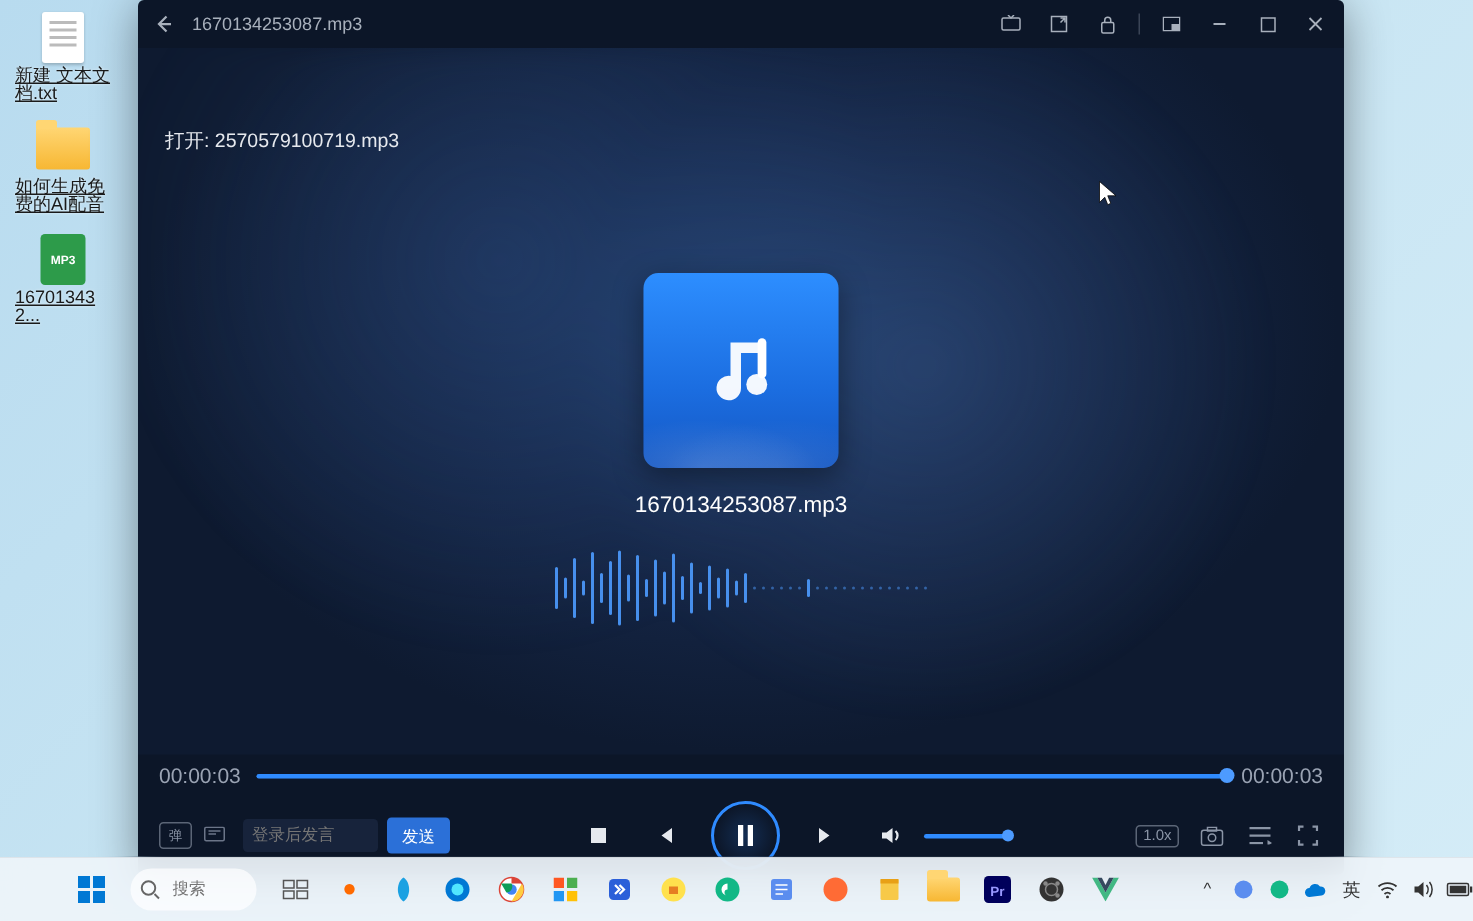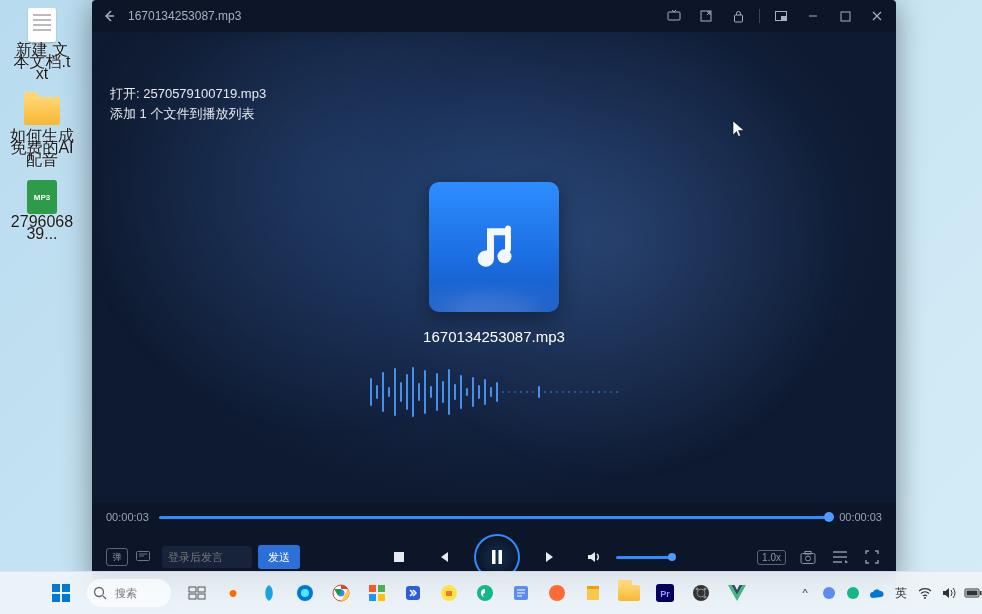--- a/index.html
+++ b/index.html
@@ -1,20 +1,20 @@
 <!DOCTYPE html>
 <html><head>
 <meta charset="utf-8">
 <style>
 html,body{margin:0;padding:0;width:982px;height:614px;overflow:hidden;font-family:"Microsoft YaHei","Segoe UI",sans-serif;background:#c4e3f5;}
 .desktop{position:relative;width:982px;height:614px;background:linear-gradient(135deg,#b8dbef 0%,#c8e5f3 50%,#d4ecf7 100%);}
 .desktop-icons{position:absolute;left:6px;top:8px;width:72px;display:flex;flex-direction:column;gap:14px;}
 .di{display:flex;flex-direction:column;align-items:center;gap:2px;cursor:pointer;}
 .di .gly{width:40px;height:34px;display:flex;align-items:center;justify-content:center;}
-.di .lbl{font-size:16px;color:#1a1a1a;text-align:center;line-height:12px;max-width:64px;word-break:break-all;text-shadow:0 0 2px rgba(255,255,255,0.6);}
+.di .lbl{font-size:12px;color:#1a1a1a;text-align:left;line-height:12px;max-width:64px;word-break:break-all;text-shadow:0 0 2px rgba(255,255,255,0.6);text-decoration:underline;}
 .folder-ic{width:36px;height:28px;background:linear-gradient(#ffd673,#f7b733);border-radius:2px;position:relative;}
 .folder-ic:before{content:"";position:absolute;top:-5px;left:0;width:14px;height:6px;background:#ffd673;border-radius:2px 2px 0 0;}
 .txt-ic{width:28px;height:34px;background:#fff;border-radius:2px;position:relative;box-shadow:0 1px 2px rgba(0,0,0,0.2);}
 .txt-ic:before{content:"";position:absolute;top:6px;left:5px;right:5px;height:2px;background:#bbb;box-shadow:0 5px 0 #bbb,0 10px 0 #bbb,0 15px 0 #bbb;}
 .vue-ic{width:30px;height:26px;position:relative;}
 .vue-ic svg{width:100%;height:100%;}
 .mp3-ic{width:30px;height:34px;background:#2d9b4a;border-radius:3px;display:flex;align-items:center;justify-content:center;color:#fff;font-size:8px;font-weight:bold;}
 
 
 .player{position:absolute;left:92px;top:0;width:804px;height:583px;background:#0c1628;border-radius:4px;box-shadow:0 4px 30px rgba(0,0,0,0.4);display:flex;flex-direction:column;overflow:hidden;}
@@ -30,21 +30,21 @@
 .status-msg{position:absolute;left:18px;top:52px;color:#e6e9ee;font-size:13px;line-height:20px;}
 .cursor{position:absolute;left:640px;top:88px;color:#fff;font-size:16px;pointer-events:none;}
 .album{position:absolute;left:50%;top:150px;transform:translateX(-50%);width:130px;height:130px;border-radius:10px;background:linear-gradient(180deg,#2d8eff 0%,#1b6de0 60%,#1558c4 100%);display:flex;align-items:center;justify-content:center;box-shadow:0 6px 20px rgba(0,0,0,0.4);overflow:hidden;}
 .album svg{width:56px;height:56px;}
 .album-wave{position:absolute;bottom:0;left:0;right:0;height:38px;background:radial-gradient(ellipse at 30% 100%,rgba(255,255,255,0.15),transparent 60%),radial-gradient(ellipse at 70% 100%,rgba(255,255,255,0.1),transparent 60%);}
 .track-name{position:absolute;left:50%;top:296px;transform:translateX(-50%);color:#fff;font-size:15px;}
 .waveform{position:absolute;left:50%;top:332px;transform:translateX(-50%);display:flex;align-items:center;gap:4px;height:56px;}
 .waveform .bar{width:2px;background:#4d9bff;border-radius:1px;}
 .waveform .dot{width:2px;height:2px;background:#4d9bff;border-radius:1px;}
 
-.progress-row{height:28px;display:flex;align-items:center;padding:0 14px;gap:10px;color:#9aa3b3;font-size:11px;}
+.progress-row{height:28px;display:flex;align-items:center;padding:0 14px;gap:10px;color:#9aa3b3;font-size:14px;}
 .prog-track{flex:1;height:3px;background:#1c2a42;border-radius:2px;position:relative;cursor:pointer;}
 .prog-fill{position:absolute;left:0;top:0;bottom:0;width:100%;background:#2f8bff;border-radius:2px;}
 .prog-thumb{position:absolute;right:-5px;top:50%;transform:translateY(-50%);width:10px;height:10px;background:#4d9bff;border-radius:50%;}
 
 .controls{height:52px;display:flex;align-items:center;padding:0 14px;gap:10px;background:#0c1628;}
 .c-left{display:flex;align-items:center;gap:6px;}
 .danmu-tog{width:20px;height:16px;border:1px solid #5b6576;border-radius:3px;display:flex;align-items:center;justify-content:center;font-size:9px;color:#8b95a6;cursor:pointer;}
 .danmu-input{width:78px;height:22px;background:#17233b;border:none;border-radius:3px;padding:0 6px;color:#8b95a6;font-size:11px;outline:none;}
 .danmu-send{height:24px;padding:0 10px;background:#2b70d8;border:none;border-radius:3px;color:#fff;font-size:11px;cursor:pointer;}
 .danmu-opt{width:18px;height:18px;display:flex;align-items:center;justify-content:center;color:#6b7588;cursor:pointer;margin-right:4px;}
@@ -83,21 +83,21 @@
     <div class="di">
       <div class="gly">
           <div class="folder-ic"></div>
         </div>
       <div class="lbl">如何生成免费的AI配音</div>
     </div>
     <div class="di">
       <div class="gly">
           <div class="mp3-ic">MP3</div>
         </div>
-      <div class="lbl">279606839...</div>
+      <div class="lbl">167013432...</div>
     </div>
   </div>
 
   <div class="player">
     <div class="titlebar">
       <div class="tb-back">
         <svg width="14" height="14" viewBox="0 0 14 14">
             <path d="M9 2L4 7l5 5" stroke="#a8b0bc" stroke-width="1.5" fill="none"></path>
             <path d="M4 7h8" stroke="#a8b0bc" stroke-width="1.5"></path>
           </svg>
@@ -143,21 +143,20 @@
           <svg width="12" height="12" viewBox="0 0 12 12">
             <path d="M2 2l8 8M10 2l-8 8" stroke="#a8b0bc" stroke-width="1.2"></path>
           </svg>
         </div>
     </div>
 
     <div class="stage">
       <div class="stage-blur"></div>
       <div class="status-msg">
         <div>打开: 2570579100719.mp3</div>
-        <div>添加 1 个文件到播放列表</div>
       </div>
       <div class="cursor">
         <svg width="14" height="18" viewBox="0 0 14 18">
             <path d="M1 1l0 14 3.5-3.5 2 5 2-1-2-5H12z" fill="#fff" stroke="#000" stroke-width="0.5"></path>
           </svg>
       </div>
       <div class="album">
         <svg viewBox="0 0 48 48">
             <path d="M18 8h18v6H24v20a7 7 0 11-6-6.9V8z" fill="#fff" opacity="0.95"></path>
             <circle cx="33" cy="32" r="6" fill="#fff" opacity="0.95"></circle>

